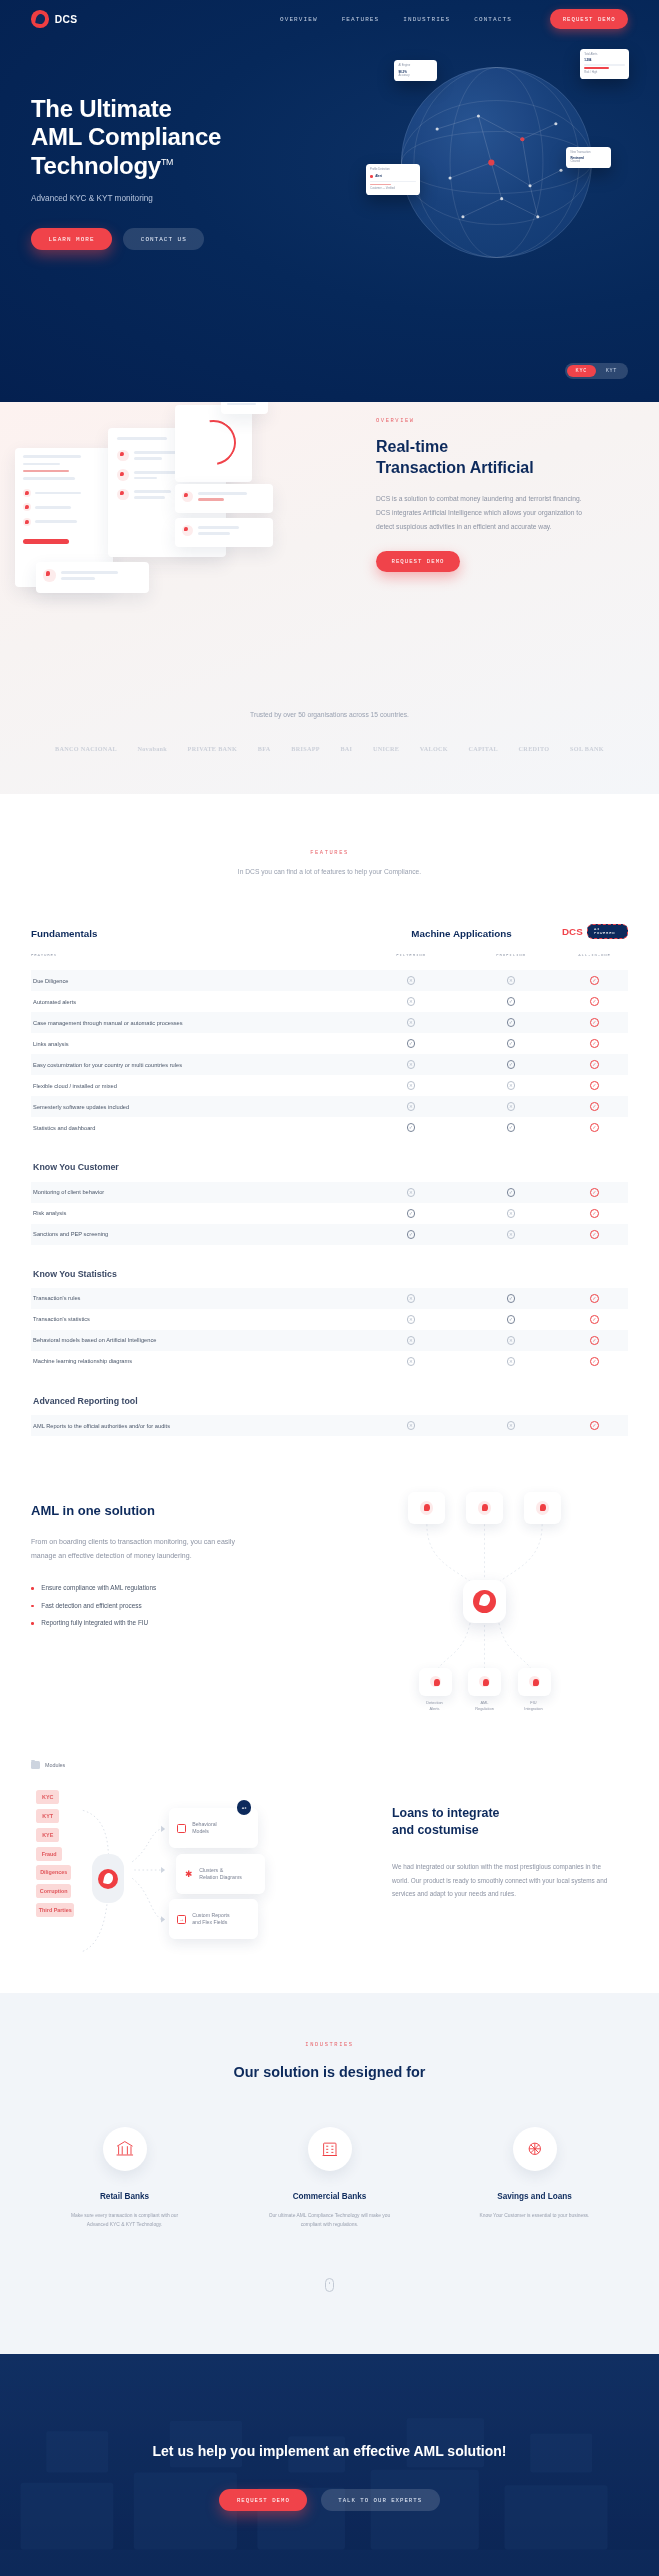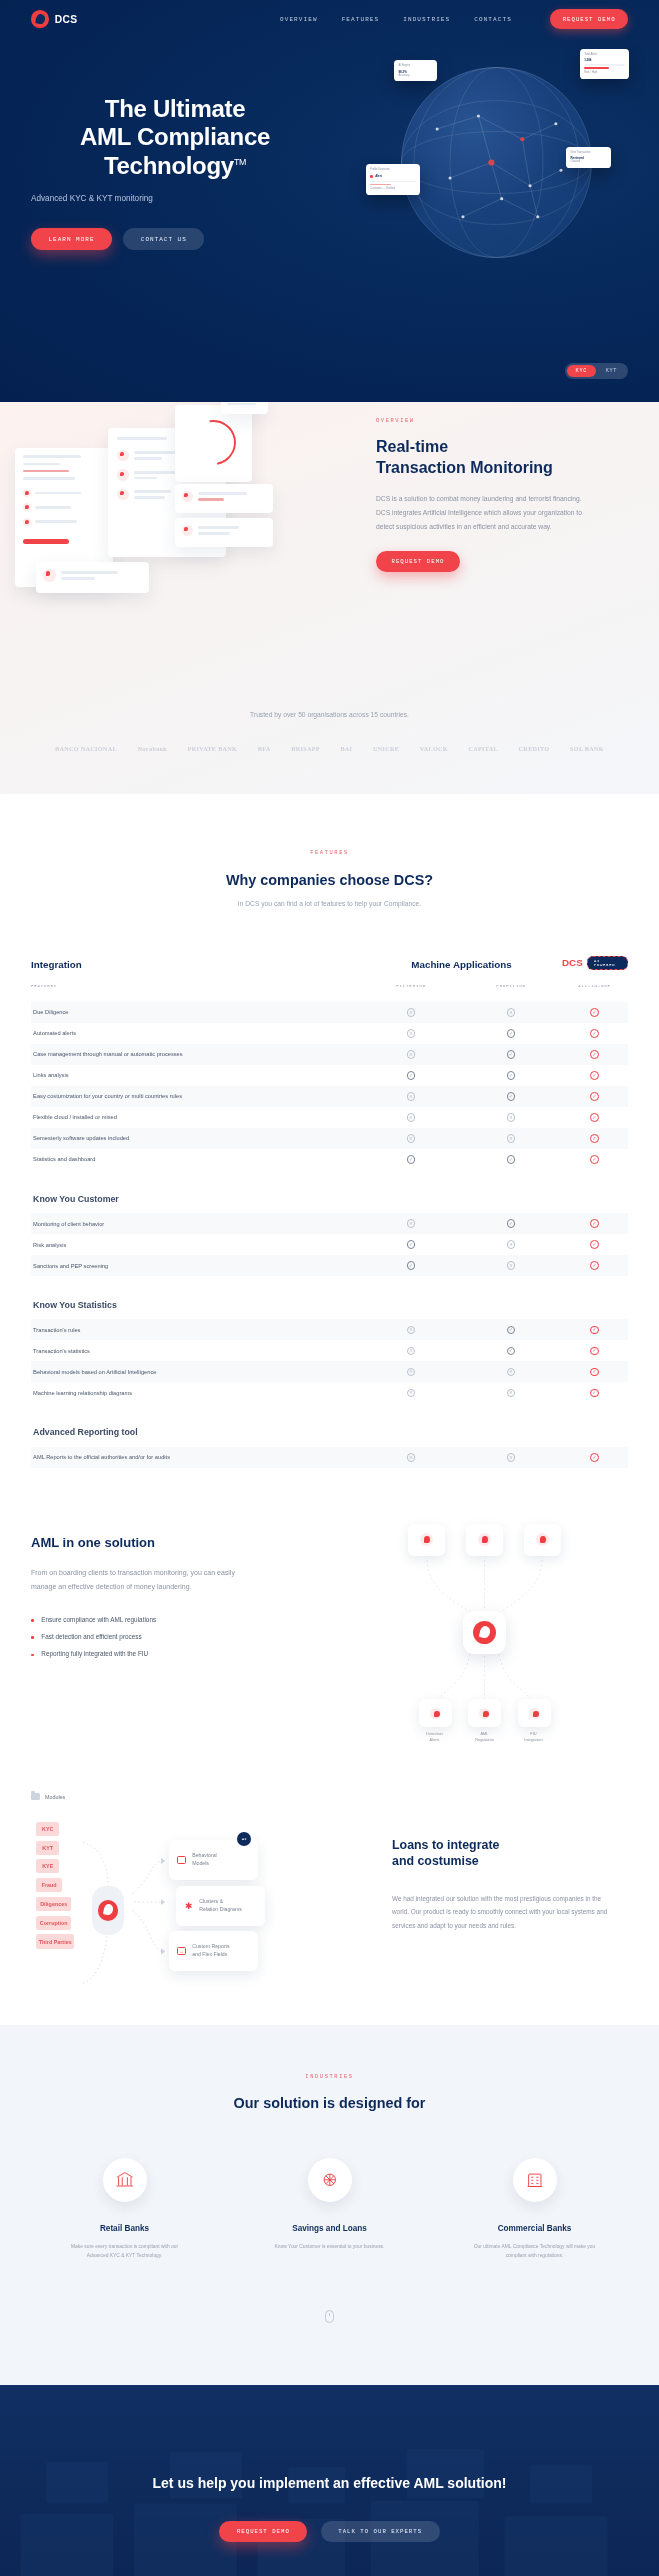--- a/index.html
+++ b/index.html
@@ -41,21 +41,21 @@
     border:none; cursor:pointer; border-radius:15.5px;
     font-family:"Liberation Mono", monospace; letter-spacing:1px;
   }
   .btn-red { background:#f0434a; color:#fff; }
   .btn-ghost { background:rgba(255,255,255,.14); color:#e7eefb; }
   .nav-cta { height:19.6px; padding:0 12.4px; font-size:5.7px; margin-left:14.4px;
              box-shadow:0 3.1px 9.3px rgba(240,67,74,.45); }
 
   .hero-body { position:relative; z-index:4; padding:57px 0 0 31px; width:319px; }
   .hero-h1 {
-    font-size:24px; line-height:1.18; font-weight:bold; color:#ffffff; letter-spacing:-0.3px;text-align:center;
+    font-size:24px; line-height:1.18; font-weight:bold; color:#ffffff; letter-spacing:-0.3px;
   }
   .hero-h1 sup { font-size:8.8px; vertical-align:super; font-weight:normal; }
   .hero-sub { margin-top:14.4px; font-size:8.2px; color:#b8c6de; }
   .hero-btns { margin-top:25px; display:flex; gap:11.3px; }
   .hero-btns .btn { height:21.6px; padding:0 17.5px; font-size:6px; }
   .hero-btns .btn-red { box-shadow:0 5.2px 13.4px rgba(240,67,74,.45); }
 
   
   .globe-wrap { position:absolute; right:20.6px; top:46px; width:289px; height:268px; z-index:2; }
   .globe {
@@ -429,21 +429,21 @@
               <div class="bar" style="width:34px;margin-top:3.1px"></div>
             </div>
         </div>
       </div>
     </div>
 
     <div style="position:absolute; left:376px; top:16px; width:222px;">
       <div class="eyebrow">OVERVIEW</div>
       <h2 class="ov-h2">
         <span>Real-time</span><br>
-        <span>Transaction Monitoring</span>
+        <span>Transaction Artificial</span>
       </h2>
       <p class="ov-p">DCS is a solution to combat money laundering and terrorist financing. DCS integrates Artificial Intelligence which allows your organization to detect suspicious activities in an efficient and accurate way.</p>
       <button class="btn btn-red ov-btn">REQUEST DEMO</button>
     </div>
 
     <div style="position:absolute; left:0; top:309px; width:659px; text-align:center;">
       <div class="trusted-label">Trusted by over 50 organisations across 15 countries.</div>
       <div class="logos">
         <span class="lg">BANCO NACIONAL</span>
         <span class="lg">Novabank</span>
@@ -456,27 +456,26 @@
         <span class="lg">CAPITAL</span>
         <span class="lg">CREDITO</span>
         <span class="lg">SOL BANK</span>
       </div>
     </div>
   </section>
 
   <section class="features">
     <div class="ctr">
       <div class="eyebrow">FEATURES</div>
-      <h2 class="feat-h2">Why companies choose DCS?</h2>
       <div class="feat-sub">In DCS you can find a lot of features to help your Compliance.</div>
     </div>
 
     <div class="table">
       <div class="thead">
-        <div class="th-l">Integration</div>
+        <div class="th-l">Fundamentals</div>
         <div class="th-c">Machine Applications</div>
         <div class="th-r">
           <span class="dcs">DCS</span>
           <span class="ai-badge">AI POWERED</span>
         </div>
       </div>
       <div class="subhead">
         <div class="sh-l">FEATURES</div>
         <div class="sh-c">FILTERING</div>
         <div class="sh-c">PROFILING</div>
@@ -826,38 +825,38 @@
               <path d="M3 31 H35"></path>
           </svg>
         </div>
         <div class="ind-t">Retail Banks</div>
         <div class="ind-d">Make sure every transaction is compliant with our Advanced KYC &amp; KYT Technology.</div>
       </div>
 
       <div class="ind-card">
         <div class="ind-ic">
           <svg width="19.6" height="19.6" viewBox="0 0 38 38" fill="none" stroke="#ef3e42" stroke-width="1.8">
-            <circle cx="19" cy="19" r="11"></circle>
-            <path d="M19 8 V30 M8 19 H30 M11 11 L27 27 M27 11 L11 27"></path>
-          </svg>
-        </div>
-        <div class="ind-t">Savings and Loans</div>
-        <div class="ind-d">Know Your Customer is essential to your business.</div>
-      </div>
-
-      <div class="ind-card">
-        <div class="ind-ic">
-          <svg width="19.6" height="19.6" viewBox="0 0 38 38" fill="none" stroke="#ef3e42" stroke-width="1.8">
             <rect x="7" y="8" width="24" height="24" rx="1.5"></rect>
             <path d="M12 14 h4 M22 14 h4 M12 20 h4 M22 20 h4 M12 26 h4 M22 26 h4"></path>
             <path d="M5 32 h28"></path>
           </svg>
         </div>
         <div class="ind-t">Commercial Banks</div>
         <div class="ind-d">Our ultimate AML Compliance Technology will make you compliant with regulations.</div>
+      </div>
+
+      <div class="ind-card">
+        <div class="ind-ic">
+          <svg width="19.6" height="19.6" viewBox="0 0 38 38" fill="none" stroke="#ef3e42" stroke-width="1.8">
+            <circle cx="19" cy="19" r="11"></circle>
+            <path d="M19 8 V30 M8 19 H30 M11 11 L27 27 M27 11 L11 27"></path>
+          </svg>
+        </div>
+        <div class="ind-t">Savings and Loans</div>
+        <div class="ind-d">Know Your Customer is essential to your business.</div>
       </div>
     </div>
     <div class="mouse"></div>
   </section>
 
   <section class="cta">
     <svg class="cta-bg" viewBox="0 0 1280 480" preserveAspectRatio="none">
       <defs>
         <linearGradient id="g" x1="0" y1="0" x2="0" y2="1">
           <stop offset="0%" stop-color="#1b3d72"></stop>

